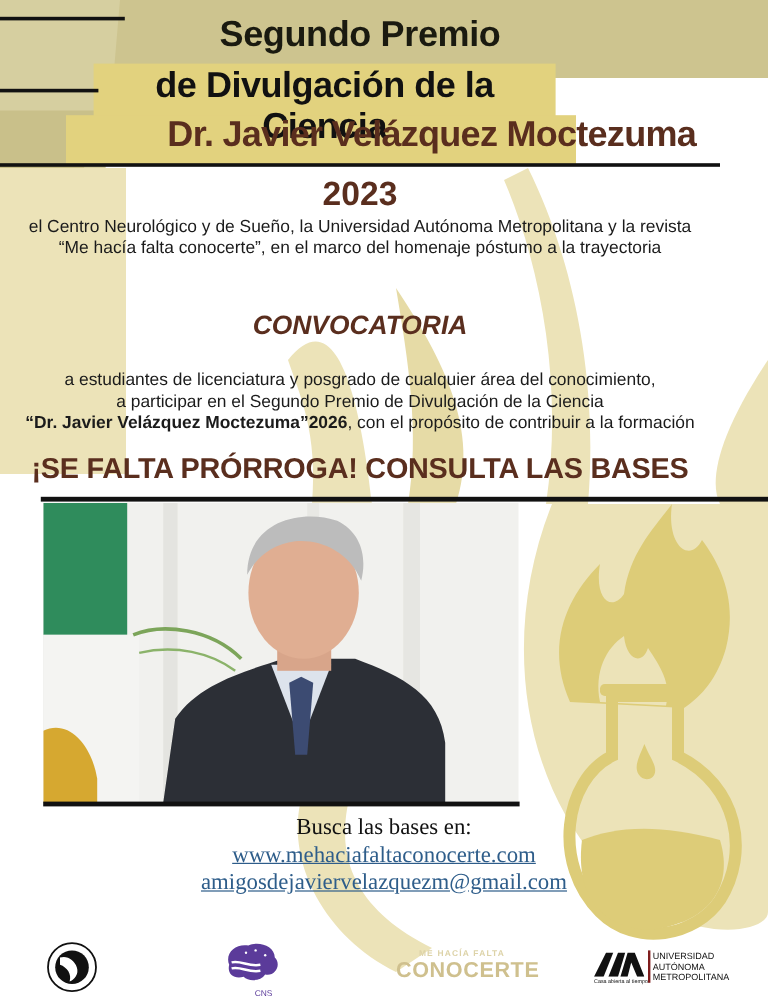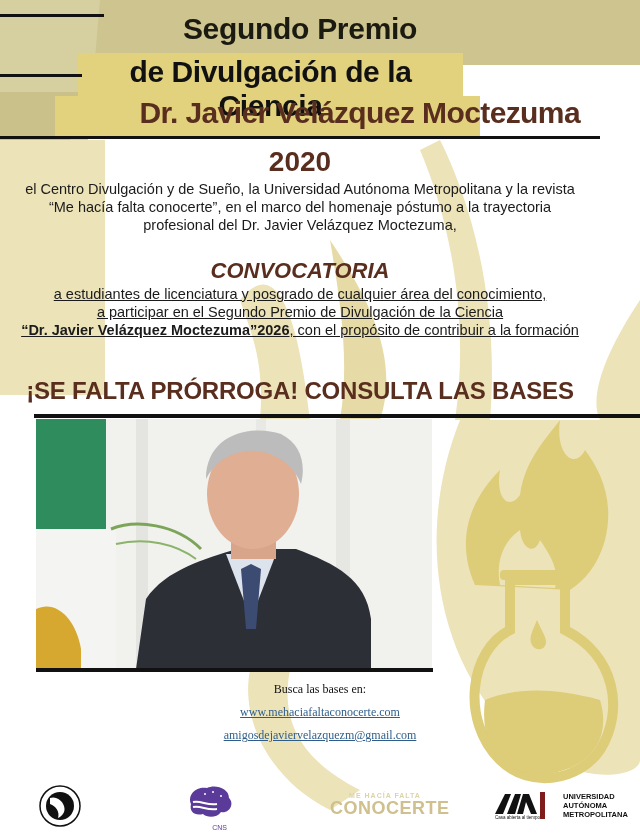--- a/index.html
+++ b/index.html
@@ -8,25 +8,25 @@
   .layer { position:absolute; z-index:2; }
   .center { left:0; width:600px; text-align:center; }
   .hline { position:absolute; background:#111; z-index:3; }
   .title1 { top:12px; font-size:30px; font-weight:bold; color:#1a1a10; letter-spacing:-0.3px; }
   .title2-bg { position:absolute; top:53px; left:78px; width:385px; height:44px; background:#e2d27e; z-index:1; }
   .title3-bg { position:absolute; top:96px; left:55px; width:425px; height:42px; background:#e2d27e; z-index:1; }
   .year { top:146px; font-size:28px; font-weight:bold; color:#5a2e1e; }
   .para { font-size:14.5px; line-height:18px; color:#1b1b1b; }
   .p1 { top:180px; }
   .convo { top:258px; font-size:22px; font-weight:bold; color:#5a2e1e;font-style:italic; }
-  .p2 { top:285px;text-decoration:underline; }
+  .p2 { top:308px; }
   .p2 b { font-weight:bold; }
   .prorroga { top:377px; font-size:24px; font-weight:bold; color:#5a2e1e; letter-spacing:-0.2px; }
   .photo { position:absolute; left:36px; top:419px; width:396px; height:250px; z-index:2; overflow:hidden; background:#eeeeea; }
-  .contact { font-family:"Liberation Serif", serif; font-size:12px; line-height:23px; color:#111; }
+  .contact { font-family:"Liberation Serif", serif; font-size:19px; line-height:23px; color:#111; }
   .link { color:#2e5d8a; text-decoration:underline;font-family:Liberation Serif, serif; }
   .logos { position:absolute; top:782px; left:0; width:640px; height:52px; z-index:2; }
 </style>
 </head>
 <body>
 
 <svg class="bg" width="640" height="834" viewBox="0 0 640 834">
 
   <polygon points="0,0 640,0 640,65 0,65" fill="#cdc48f"></polygon>
   <polygon points="0,0 100,0 88,140 0,140" fill="#d6cfa0"></polygon>
@@ -56,26 +56,25 @@
 <div class="hline" style="left:0;top:74px;width:82px;height:3px;"></div>
 <div class="hline" style="left:0;top:136px;width:600px;height:3px;"></div>
 
 <div class="title2-bg"></div>
 <div class="title3-bg"></div>
 
 <div class="layer center title1">Segundo Premio</div>
 <div class="layer" style="top:55px;left:78px;width:385px;text-align:center;font-size:30px;font-weight:bold;color:#111;letter-spacing:-0.4px;">de Divulgación de la Ciencia</div>
 <div class="layer" style="top:96px;left:55px;width:525px;text-align:right;font-size:30px;font-weight:bold;color:#5a2e1e;letter-spacing:-0.6px;">Dr. Javier Velázquez Moctezuma</div>
 
-<div class="layer center year">2020</div>
+<div class="layer center year">2023</div>
 
 <div class="layer center para p1">
-  <div>el Centro Divulgación y de Sueño, la Universidad Autónoma Metropolitana y la revista</div>
+  <div>el Centro Neurológico y de Sueño, la Universidad Autónoma Metropolitana y la revista</div>
   <div>“Me hacía falta conocerte”, en el marco del homenaje póstumo a la trayectoria</div>
-  <div>profesional del Dr. Javier Velázquez Moctezuma,</div>
 </div>
 
 <div class="layer center convo">CONVOCATORIA</div>
 
 <div class="layer center para p2">
   <div>a estudiantes de licenciatura y posgrado de cualquier área del conocimiento,</div>
   <div>a participar en el Segundo Premio de Divulgación de la Ciencia</div>
   <div><b>“Dr. Javier Velázquez Moctezuma”2026</b><span>, con el propósito de contribuir a la formación</span></div>
 </div>
 
@@ -142,19 +141,19 @@
     <div style="font-size:18px;font-weight:bold;color:#cfc08e;letter-spacing:0.5px;line-height:18px;">CONOCERTE</div>
   </div>
 
   <div style="position:absolute;left:495px;top:10px;width:140px;height:32px;">
     <svg style="position:absolute;left:0;top:0;" width="42" height="22" viewBox="0 0 42 22">
       <path d="M0,22 L10,2 L16,2 L8,22 Z" fill="#111"></path>
       <path d="M12,22 L20,2 L26,2 L20,22 Z" fill="#111"></path>
       <path d="M22,22 L28,2 L34,2 L42,22 L36,22 L31,10 L28,22 Z" fill="#111"></path>
     </svg>
     <div style="position:absolute;left:0;top:23px;font-size:4.5px;color:#111;white-space:nowrap;">Casa abierta al tiempo</div>
-    <div style="position:absolute;left:45px;top:0;border-left:5px solid #7f1d1d;padding-left:18px;font-size:7.5px;font-weight:bold;line-height:9px;color:#111;">
+    <div style="position:absolute;left:45px;top:0;border-left:2px solid #7f1d1d;padding-left:2px;font-size:7.5px;font-weight:normal;line-height:9px;color:#111;">
       <div>UNIVERSIDAD</div>
       <div>AUTÓNOMA</div>
       <div>METROPOLITANA</div>
     </div>
   </div>
 </div>
 
 </body></html>

